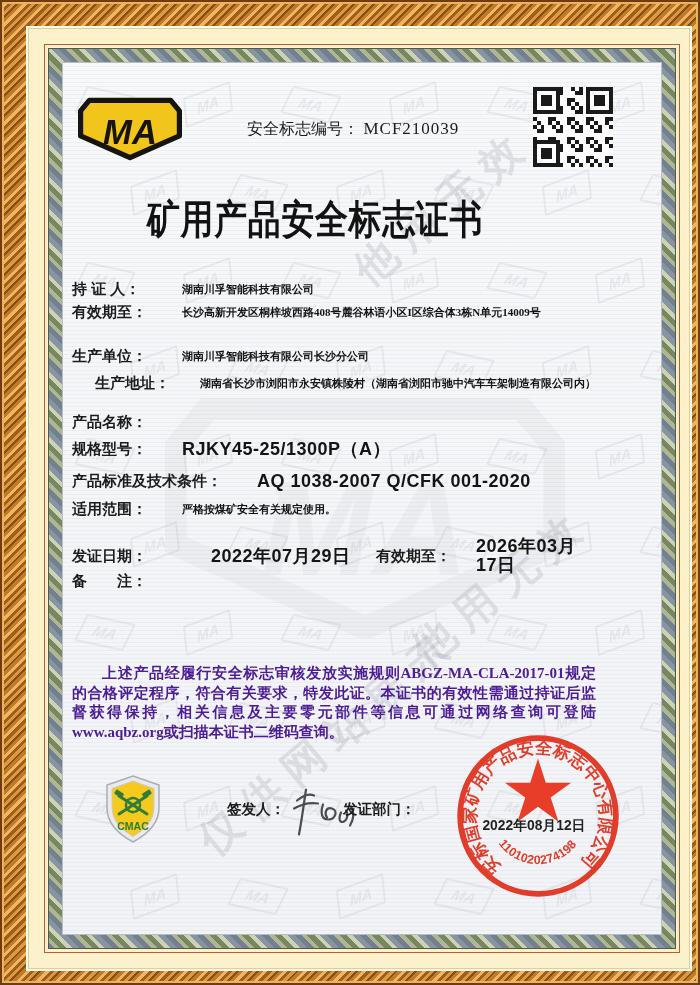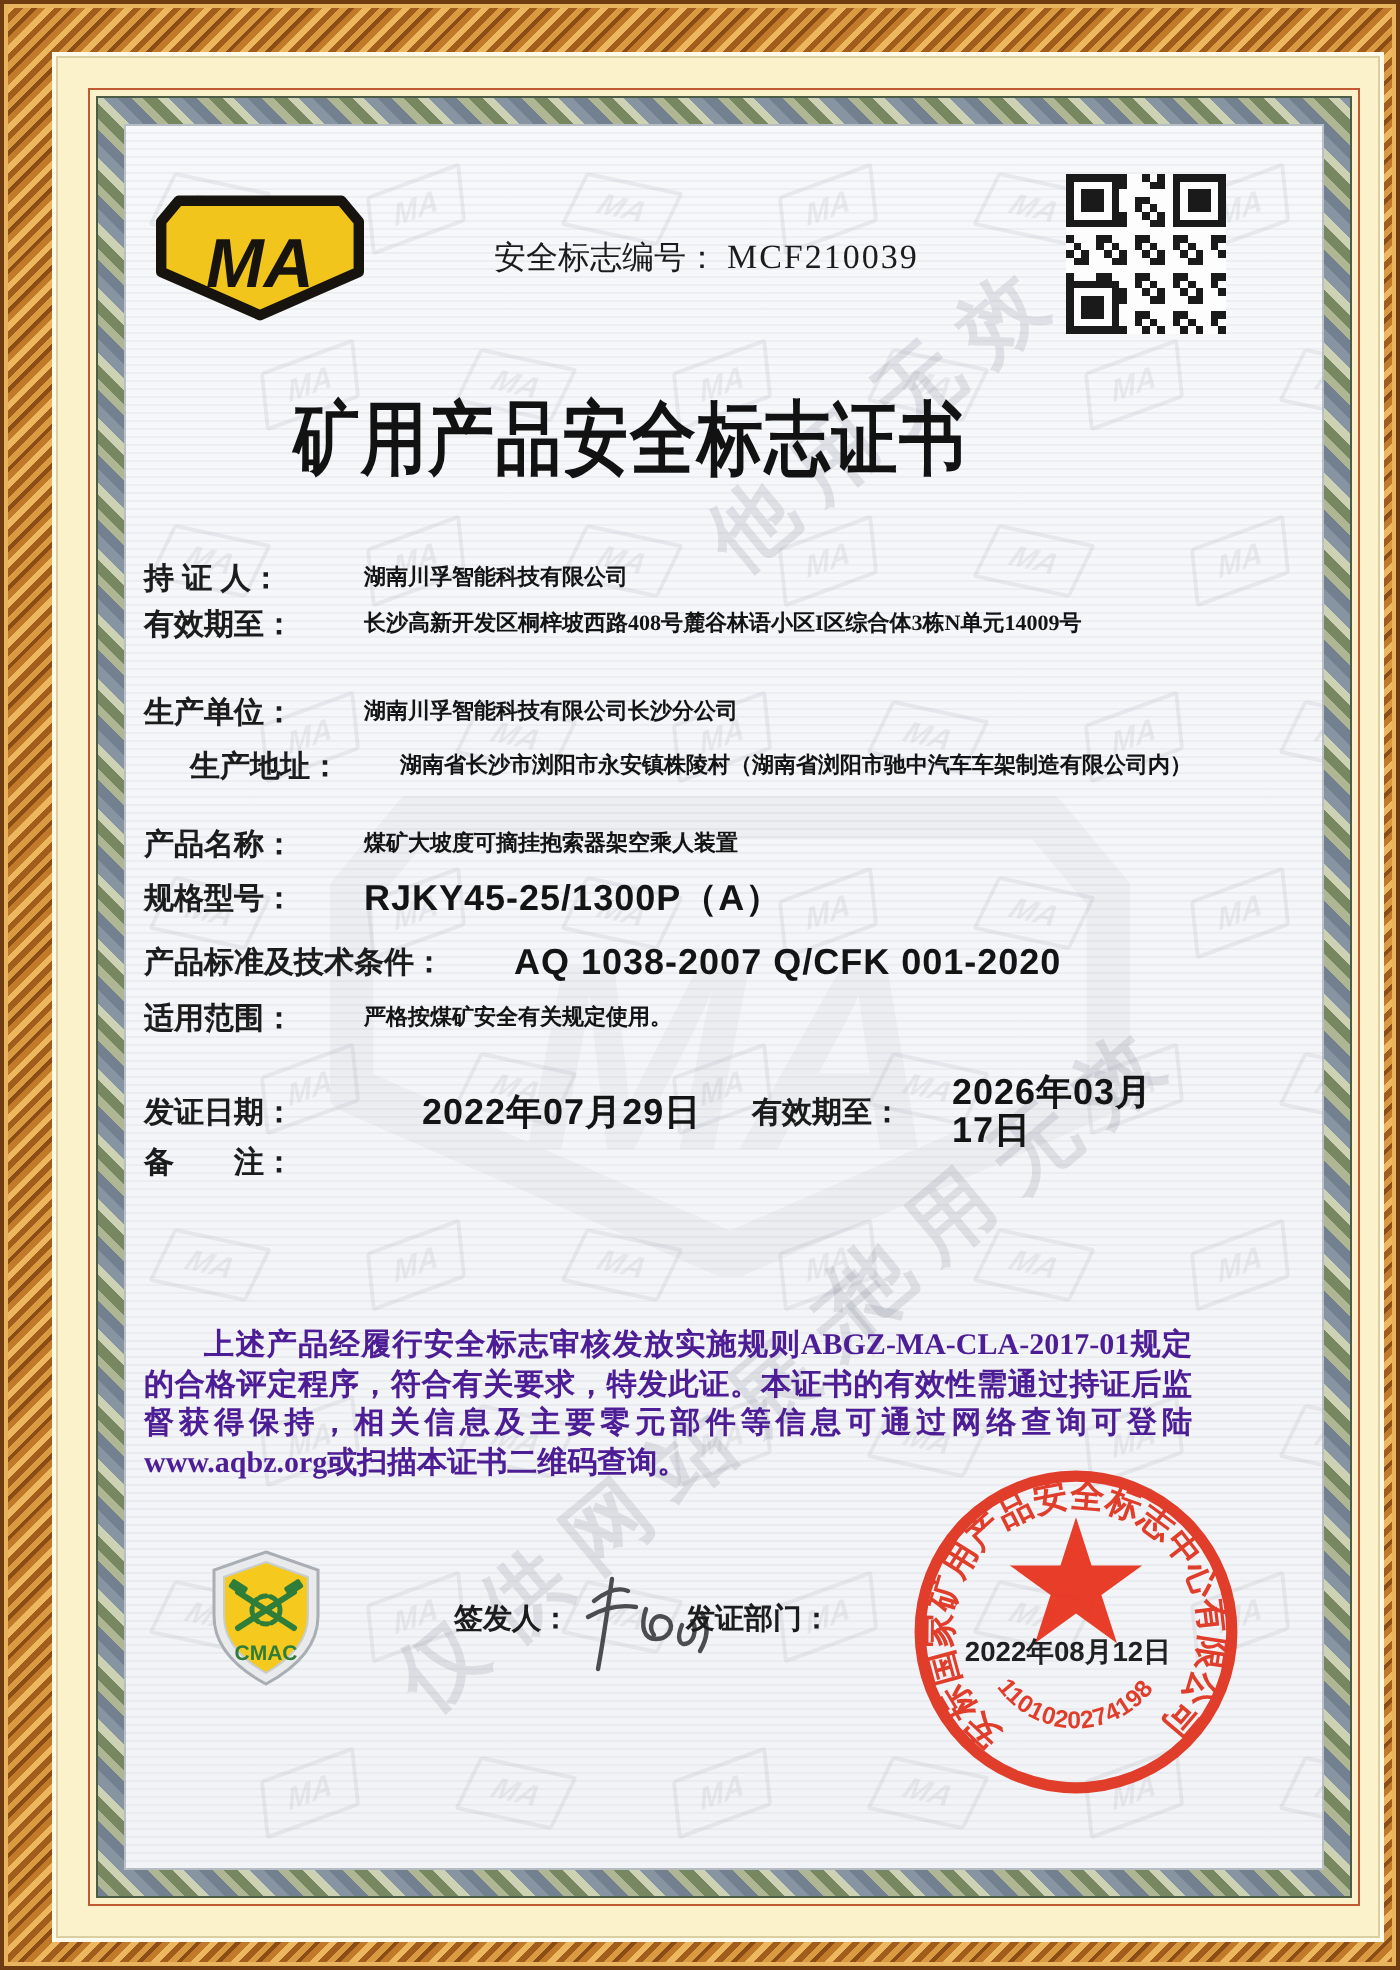--- a/index.html
+++ b/index.html
@@ -359,21 +359,20 @@
   <div class="row" style="top:347px;">
     <span class="lab">生产单位：</span>
     <span class="val">湖南川孚智能科技有限公司长沙分公司</span>
   </div>
   <div class="row" style="top:374px;text-align:right;">
     <span class="lab">生产地址：</span>
     <span class="val">湖南省长沙市浏阳市永安镇株陵村（湖南省浏阳市驰中汽车车架制造有限公司内）</span>
   </div>
   <div class="row" style="top:413px;">
     <span class="lab">产品名称：</span>
-    <span class="val">煤矿大坡度可摘挂抱索器架空乘人装置</span>
   </div>
   <div class="row" style="top:440px;">
     <span class="lab">规格型号：</span>
     <span class="val num">RJKY45-25/1300P（A）</span>
   </div>
   <div class="row" style="top:472px;">
     <span class="lab wide">产品标准及技术条件：</span>
     <span class="val num">AQ 1038-2007 Q/CFK 001-2020</span>
   </div>
   <div class="row" style="top:500px;">

